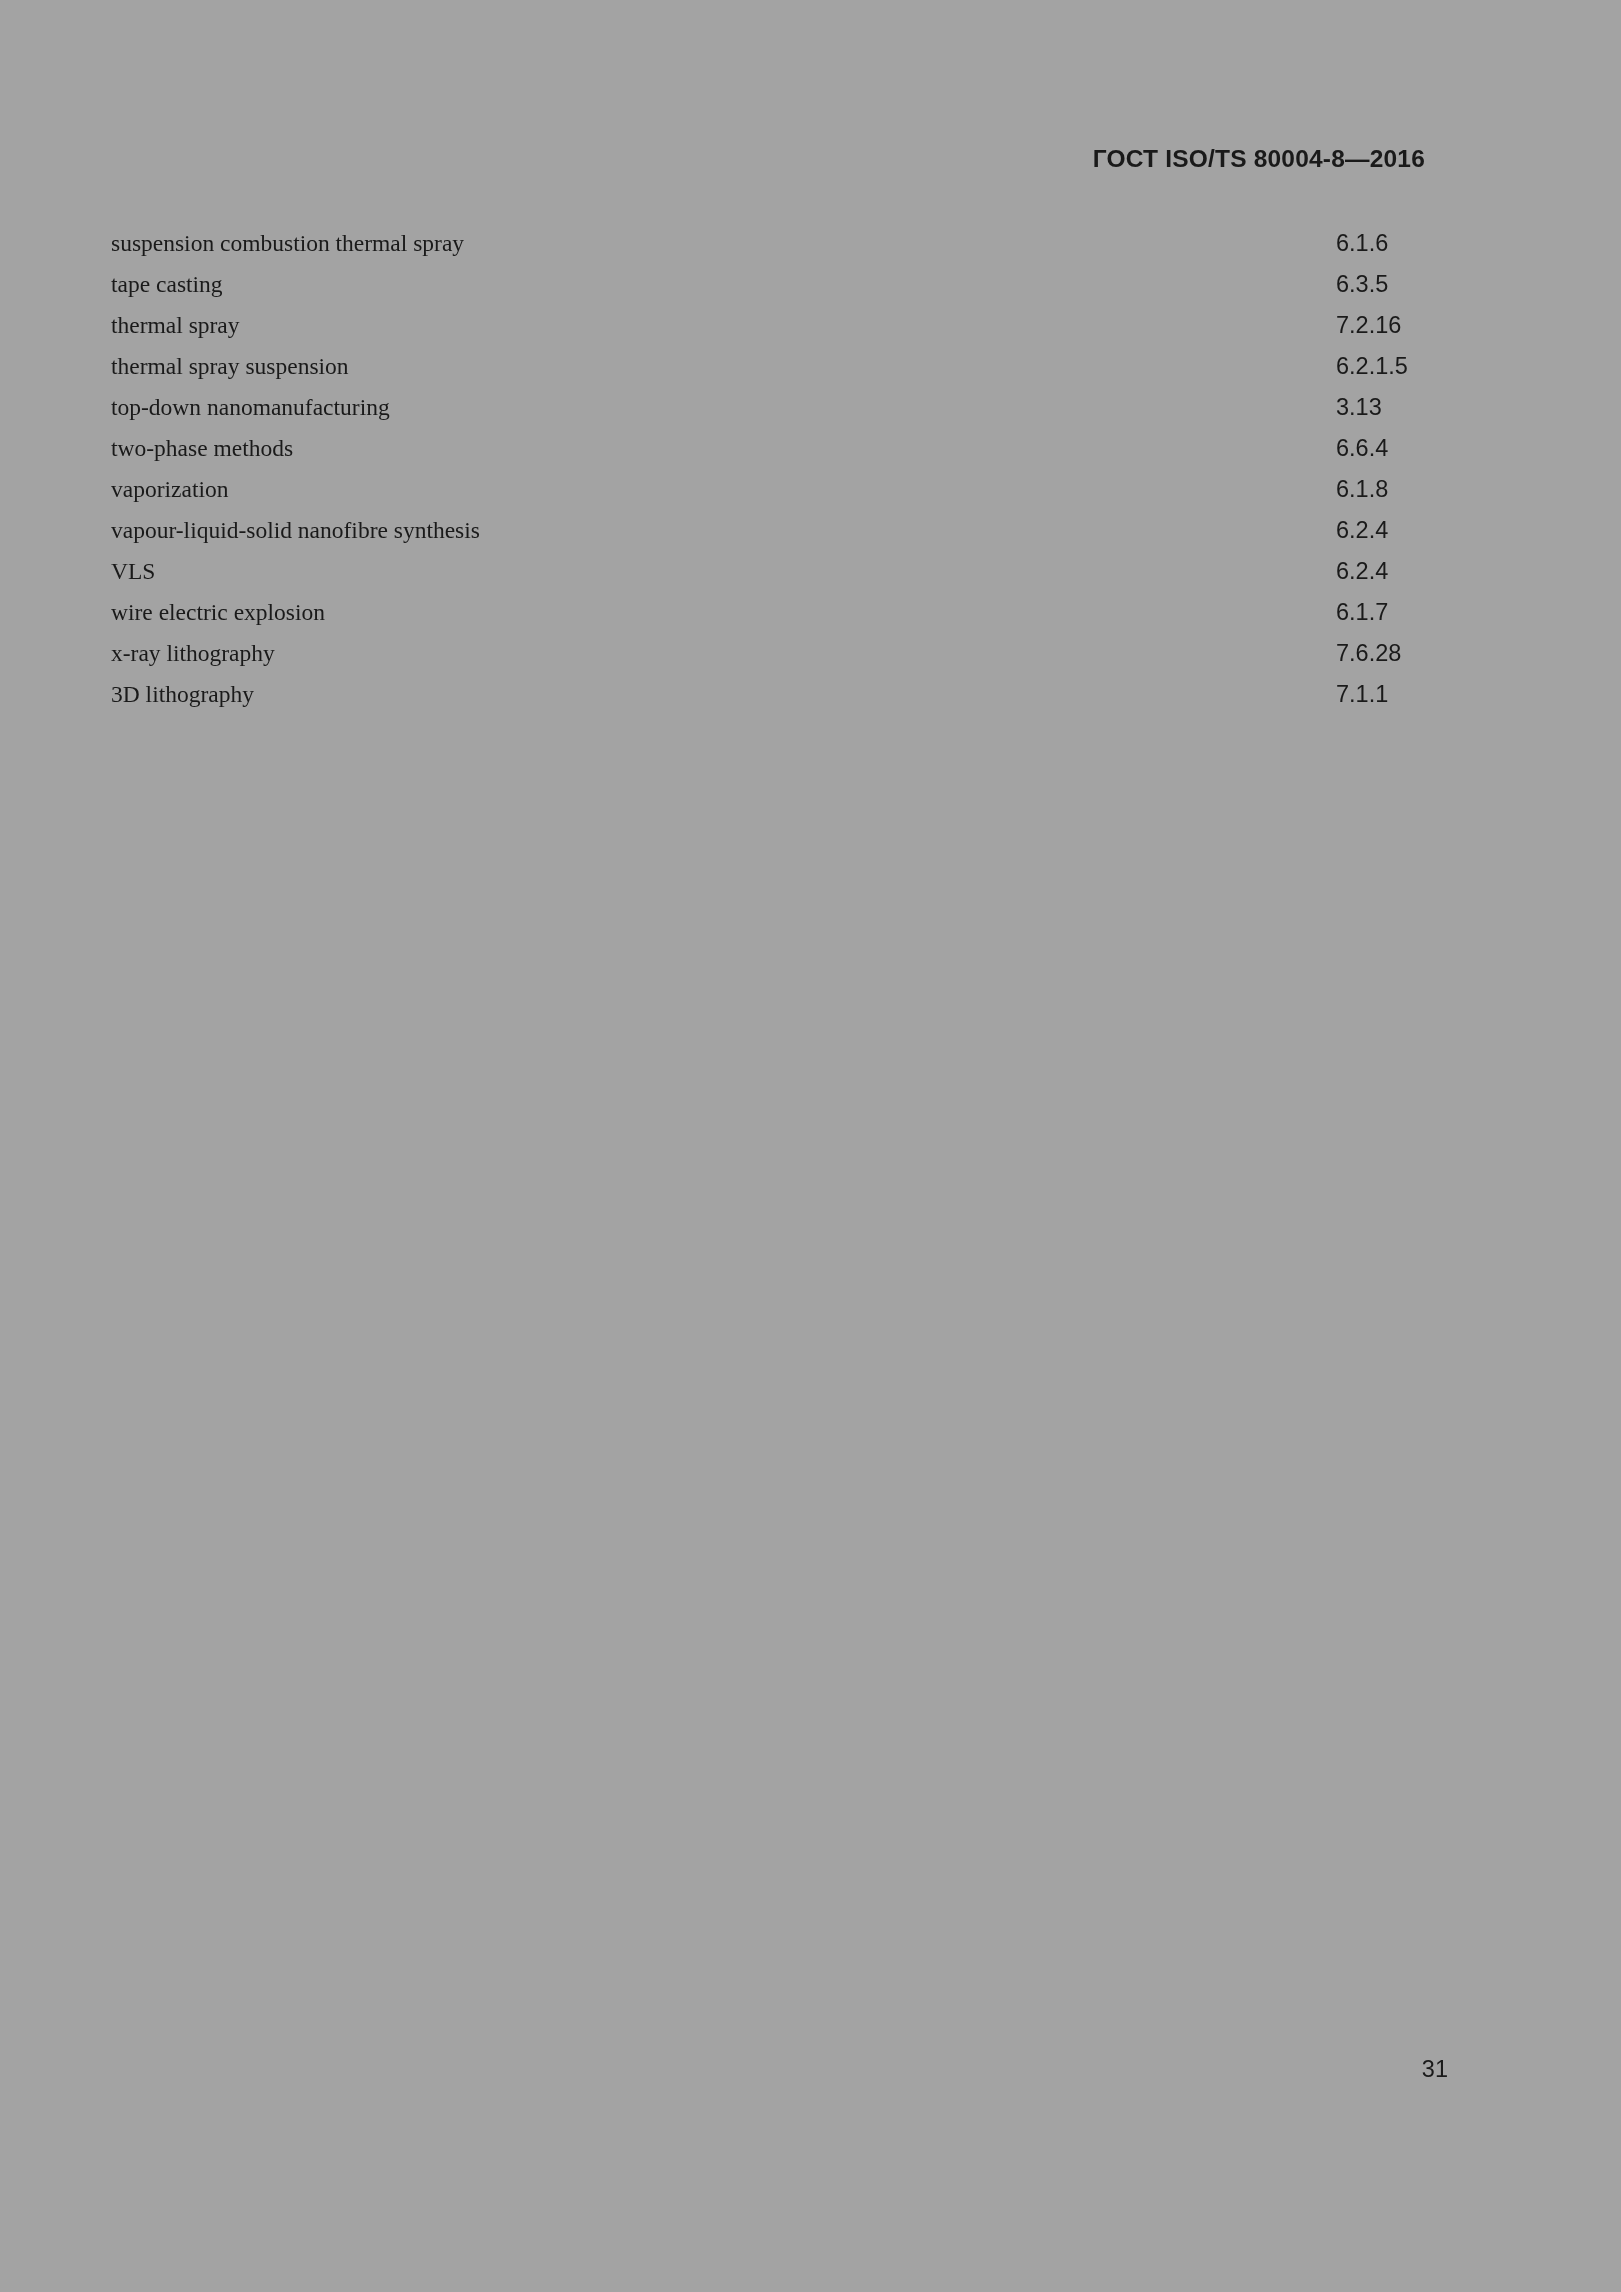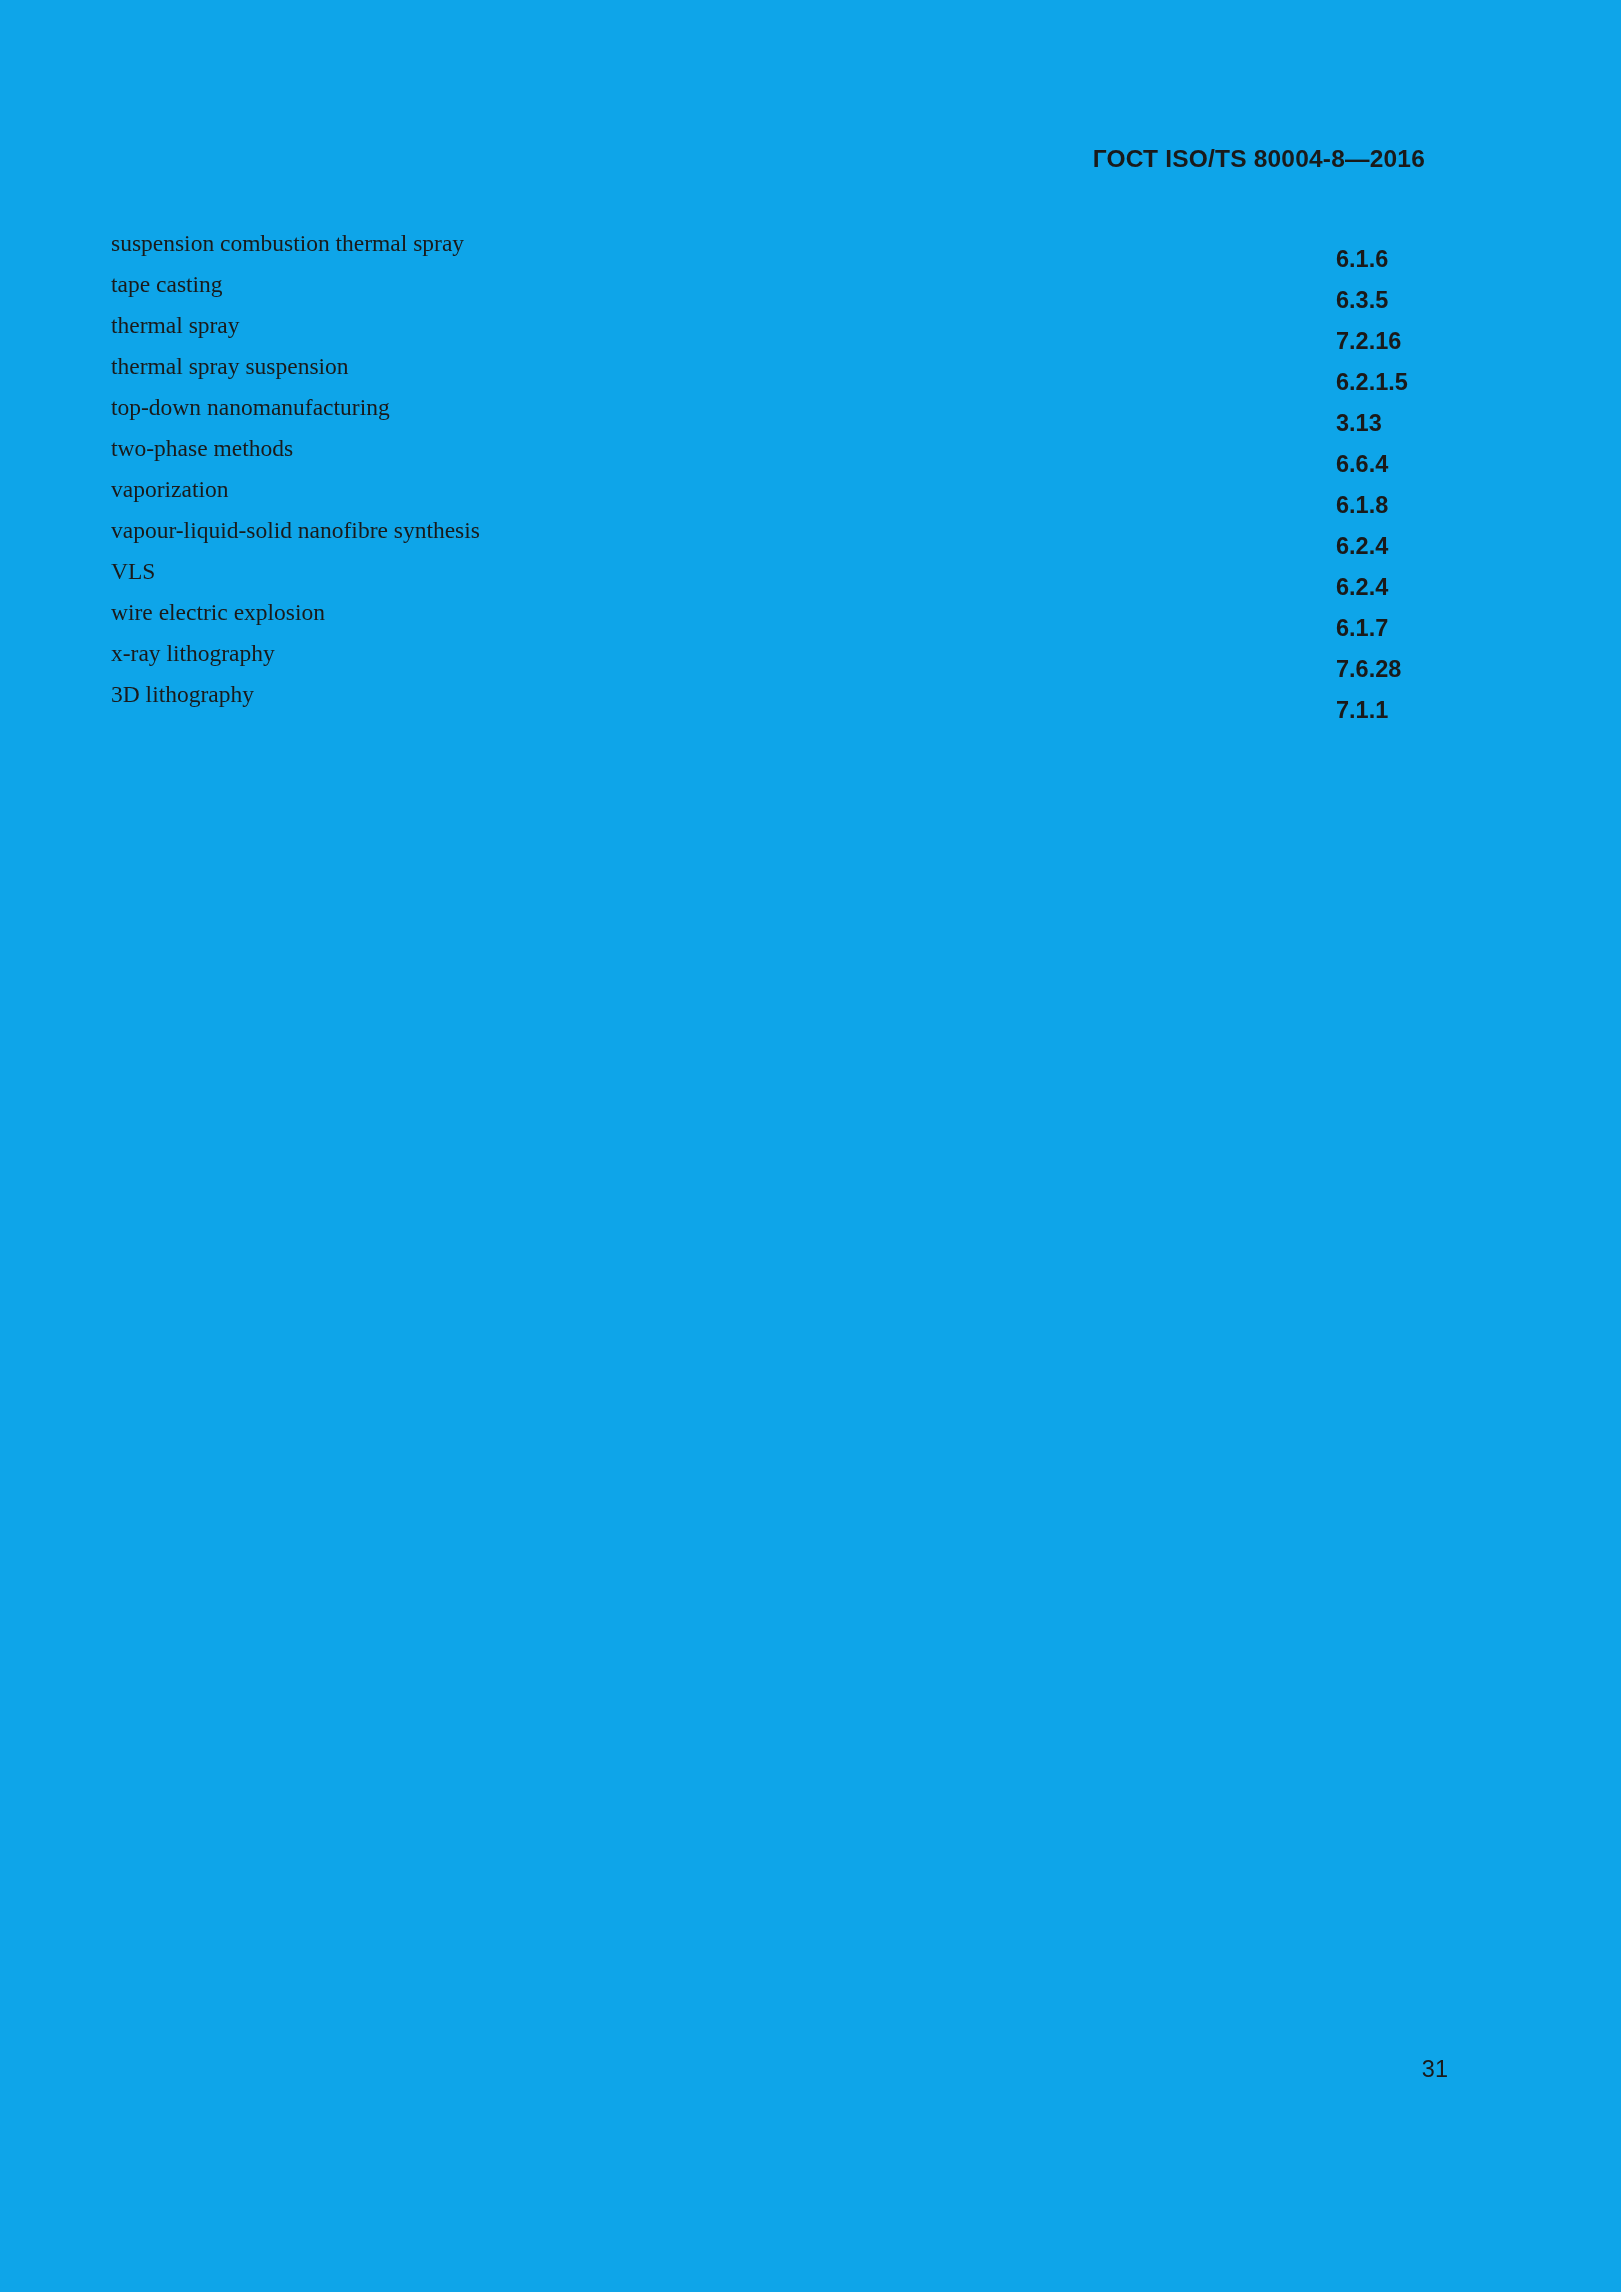--- a/index.html
+++ b/index.html
@@ -5,21 +5,21 @@
   html, body {
     margin: 0;
     padding: 0;
     background: #ffffff;
   }
 
   .page {
     position: relative;
     width: 1621px;
     height: 2293px;
-    background: #0ea5e9;
+    background: #a3a3a3;
     font-family: "Liberation Sans", sans-serif;
     color: #1a1a1a;
     overflow: hidden;
   }
 
   
   .page-header {
     position: absolute;
     top: 145px;
     left: 0;
@@ -50,23 +50,22 @@
     position: absolute;
     left: 0;
     top: 0;
     white-space: nowrap;
     font-family: Liberation Serif, serif;
   }
 
   .index-ref {
     position: absolute;
     left: 1225px;            
-    top: 16px;
+    top: 0;
     white-space: nowrap;
-    font-weight: bold;
   }
 
   
   .page-folio {
     position: absolute;
     top: 2056px;
     left: 0;
     width: 1427px;
     text-align: right;
     font-size: 23.5px;

